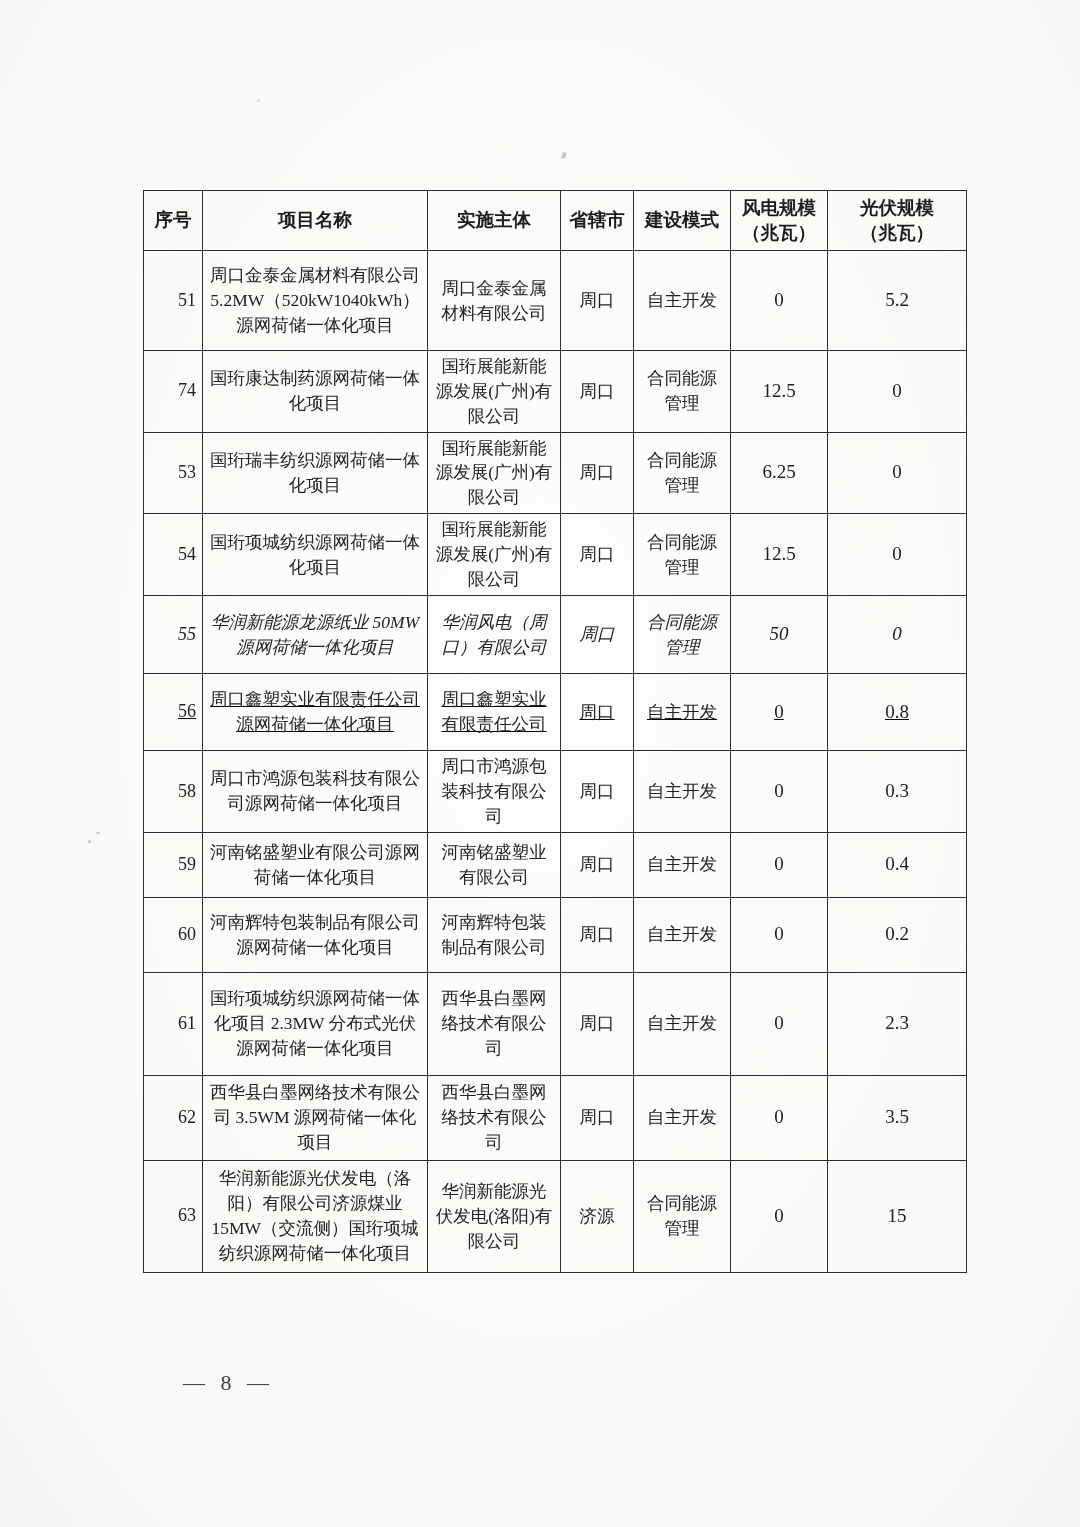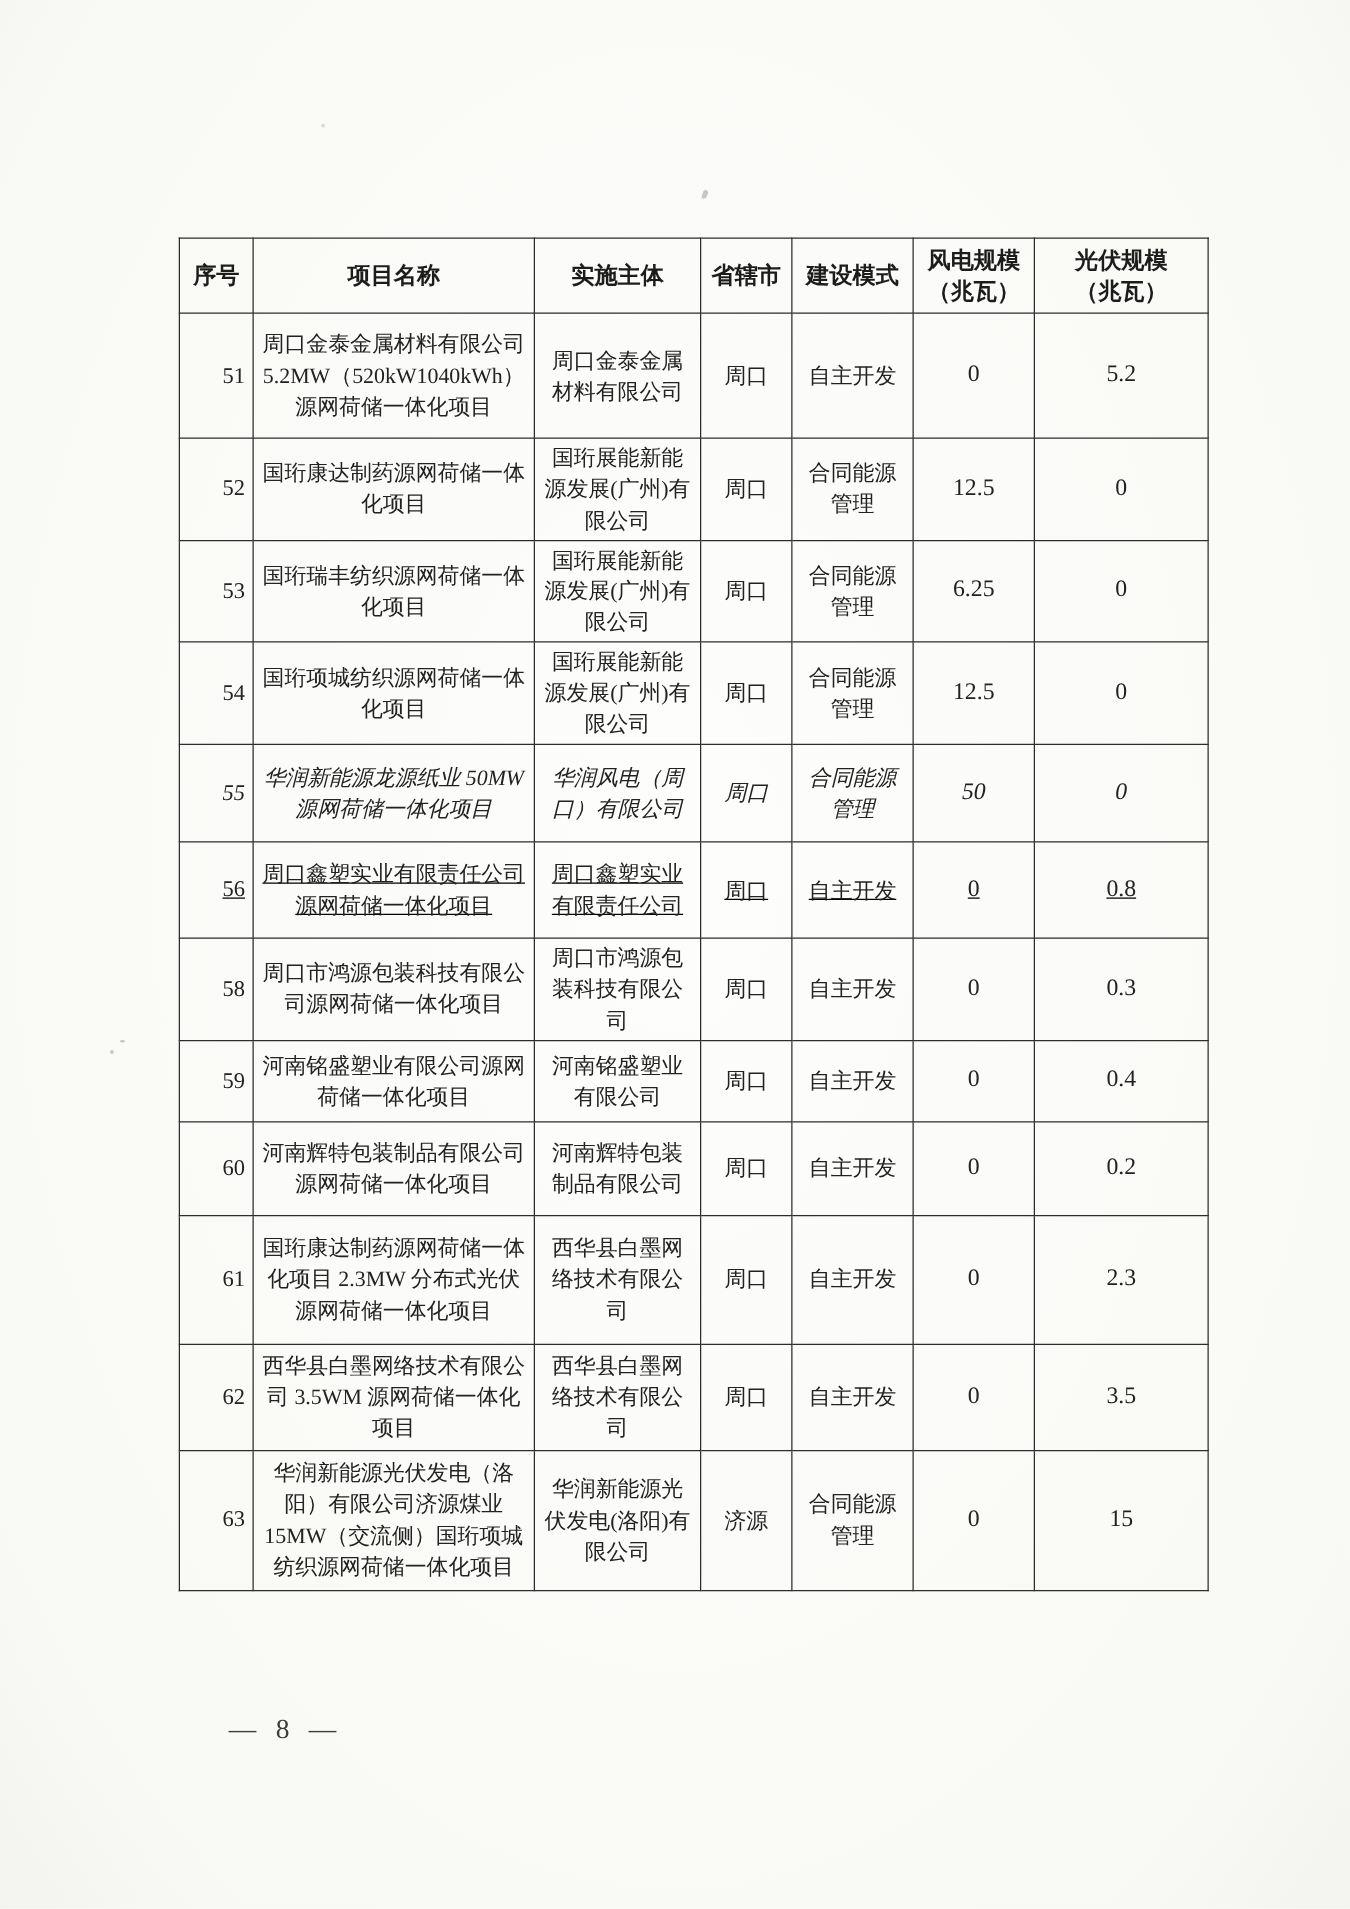--- a/index.html
+++ b/index.html
@@ -129,21 +129,21 @@
         <tr style="height: 100px;">
           <td class="c-seq">51</td>
           <td class="c-project">周口金泰金属材料有限公司 5.2MW（520kW1040kWh）源网荷储一体化项目</td>
           <td class="c-entity">周口金泰金属材料有限公司</td>
           <td class="c-city">周口</td>
           <td class="c-mode">自主开发</td>
           <td class="c-num">0</td>
           <td class="c-num">5.2</td>
         </tr>
         <tr style="height: 78px;">
-          <td class="c-seq">52</td>
+          <td class="c-seq">74</td>
           <td class="c-project">国珩康达制药源网荷储一体化项目</td>
           <td class="c-entity">国珩展能新能源发展(广州)有限公司</td>
           <td class="c-city">周口</td>
           <td class="c-mode">合同能源管理</td>
           <td class="c-num">12.5</td>
           <td class="c-num">0</td>
         </tr>
         <tr style="height: 75px;">
           <td class="c-seq">53</td>
           <td class="c-project">国珩瑞丰纺织源网荷储一体化项目</td>
@@ -202,21 +202,21 @@
           <td class="c-seq">60</td>
           <td class="c-project">河南辉特包装制品有限公司源网荷储一体化项目</td>
           <td class="c-entity">河南辉特包装制品有限公司</td>
           <td class="c-city">周口</td>
           <td class="c-mode">自主开发</td>
           <td class="c-num">0</td>
           <td class="c-num">0.2</td>
         </tr>
         <tr style="height: 103px;">
           <td class="c-seq">61</td>
-          <td class="c-project">国珩康达制药源网荷储一体化项目 2.3MW 分布式光伏源网荷储一体化项目</td>
+          <td class="c-project">国珩项城纺织源网荷储一体化项目 2.3MW 分布式光伏源网荷储一体化项目</td>
           <td class="c-entity">西华县白墨网络技术有限公司</td>
           <td class="c-city">周口</td>
           <td class="c-mode">自主开发</td>
           <td class="c-num">0</td>
           <td class="c-num">2.3</td>
         </tr>
         <tr style="height: 85px;">
           <td class="c-seq">62</td>
           <td class="c-project">西华县白墨网络技术有限公司 3.5WM 源网荷储一体化项目</td>
           <td class="c-entity">西华县白墨网络技术有限公司</td>

